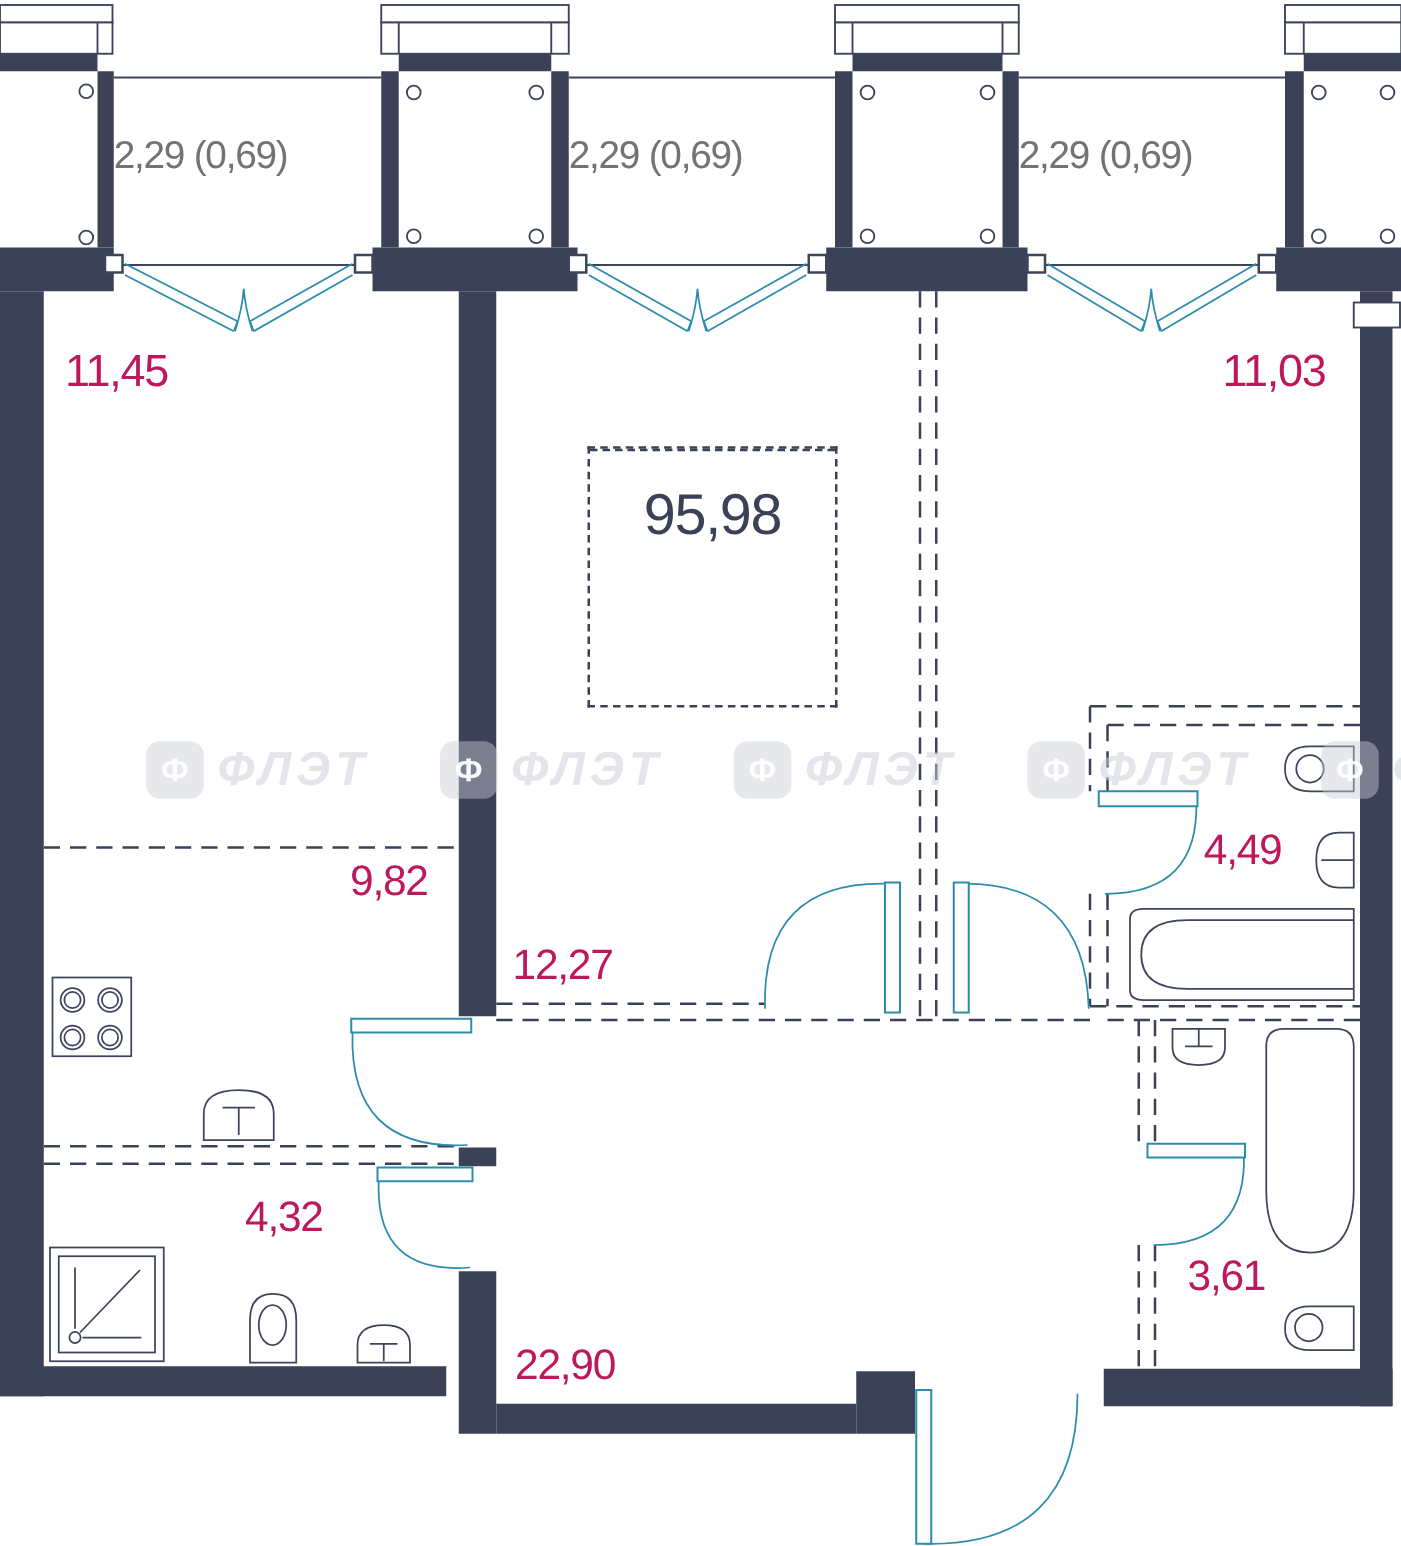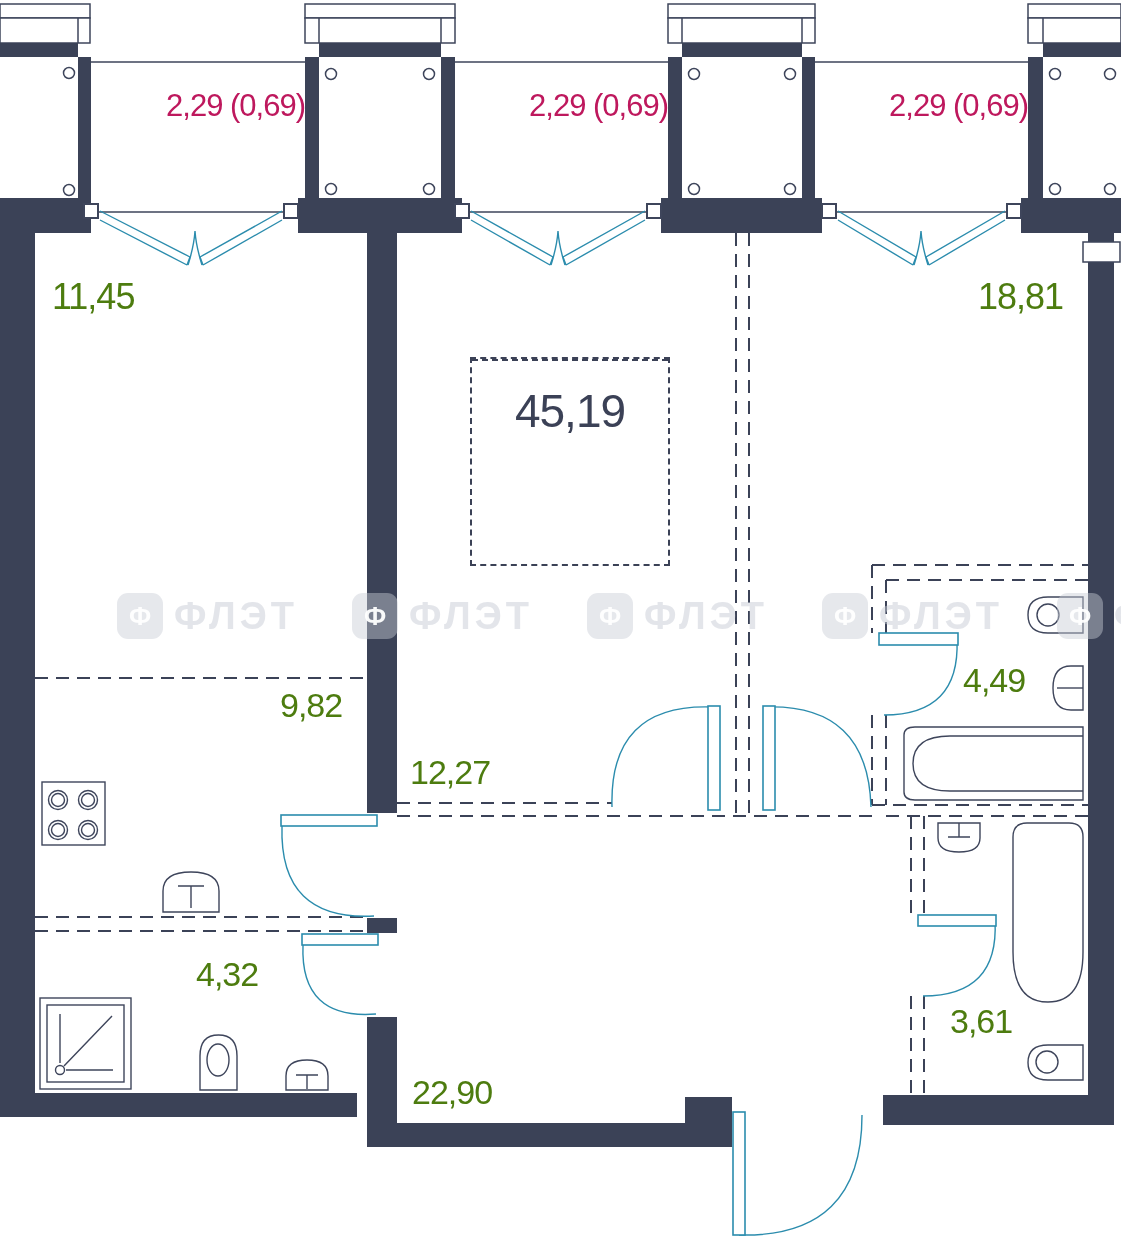--- a/index.html
+++ b/index.html
@@ -1,31 +1,31 @@
 <!DOCTYPE html>
 <html><head>
 <meta charset="utf-8">
 <style>
   html,body{margin:0;padding:0;background:#ffffff;}
   #plan{position:relative;width:1121px;height:1237px;background:#fff;overflow:hidden;
         font-family:"Liberation Sans", sans-serif;}
   #plan svg{position:absolute;left:0;top:0;}
-  .lbl{position:absolute;color:#4d7c0f;font-size:34px;letter-spacing:-1px;white-space:nowrap;}
-  .balcony-lbl{position:absolute;top:88px;font-size:31px;color:#be185d;text-align:right;letter-spacing:-1px;}
+  .lbl{position:absolute;color:#be185d;font-size:34px;letter-spacing:-1px;white-space:nowrap;}
+  .balcony-lbl{position:absolute;top:106px;font-size:31px;color:#737373;text-align:left;letter-spacing:-1px;}
   .sumbox{position:absolute;left:470px;top:357px;width:200px;height:209px;
           border:2px dashed #3b4156;box-sizing:border-box;}
   .sumbox .cell{height:103px;display:flex;align-items:center;justify-content:center;
           font-size:46px;color:#3b4156;letter-spacing:-1px;}
   .sumbox .div{border-top:2px dashed #3b4156;}
   .wm-row{position:absolute;left:0;top:593px;width:100%;height:48px;pointer-events:none;}
   .wm{position:absolute;display:flex;align-items:center;gap:11px;}
   .wm .logo{width:46px;height:46px;border-radius:11px;background:rgba(200,204,213,0.45);
             display:flex;align-items:center;justify-content:center;
             color:rgba(255,255,255,0.95);font-size:26px;font-weight:bold;}
-  .wm .txt{font-size:38px;font-weight:bold;letter-spacing:4px;color:rgba(200,204,213,0.5);}
+  .wm .txt{font-size:38px;font-weight:bold;letter-spacing:4px;color:rgba(200,204,213,0.5);font-style:italic;}
 </style>
 </head>
 <body>
 
 <div id="plan">
 
 <svg width="1121" height="1237" viewBox="0 0 1121 1237">
 
   <g stroke="#3b4257" stroke-width="2" fill="none" stroke-dasharray="13 8">
     <path d="M35,678 H363"></path>
@@ -240,26 +240,26 @@
       <div class="logo">Ф</div>
       <div class="txt">ФЛЭТ</div>
     </div>
   </div>
 
   <div class="balcony-lbl" style="left:91px;width:214px">2,29 (0,69)</div>
   <div class="balcony-lbl" style="left:455px;width:213px">2,29 (0,69)</div>
   <div class="balcony-lbl" style="left:815px;width:213px">2,29 (0,69)</div>
 
   <div class="lbl" style="left:52px;top:276px;font-size:36px">11,45</div>
-  <div class="lbl" style="left:978px;top:276px;font-size:36px">18,81</div>
+  <div class="lbl" style="left:978px;top:276px;font-size:36px">11,03</div>
   <div class="lbl" style="left:280px;top:686px">9,82</div>
   <div class="lbl" style="left:410px;top:753px">12,27</div>
   <div class="lbl" style="left:196px;top:955px">4,32</div>
   <div class="lbl" style="left:412px;top:1073px">22,90</div>
   <div class="lbl" style="left:963px;top:661px">4,49</div>
   <div class="lbl" style="left:950px;top:1002px">3,61</div>
 
   <div class="sumbox">
     <div class="div"></div>
-    <div class="cell" style="height:100px">45,19</div>
+    <div class="cell" style="height:100px">95,98</div>
   </div>
 
 </div>
 
 </body></html>

